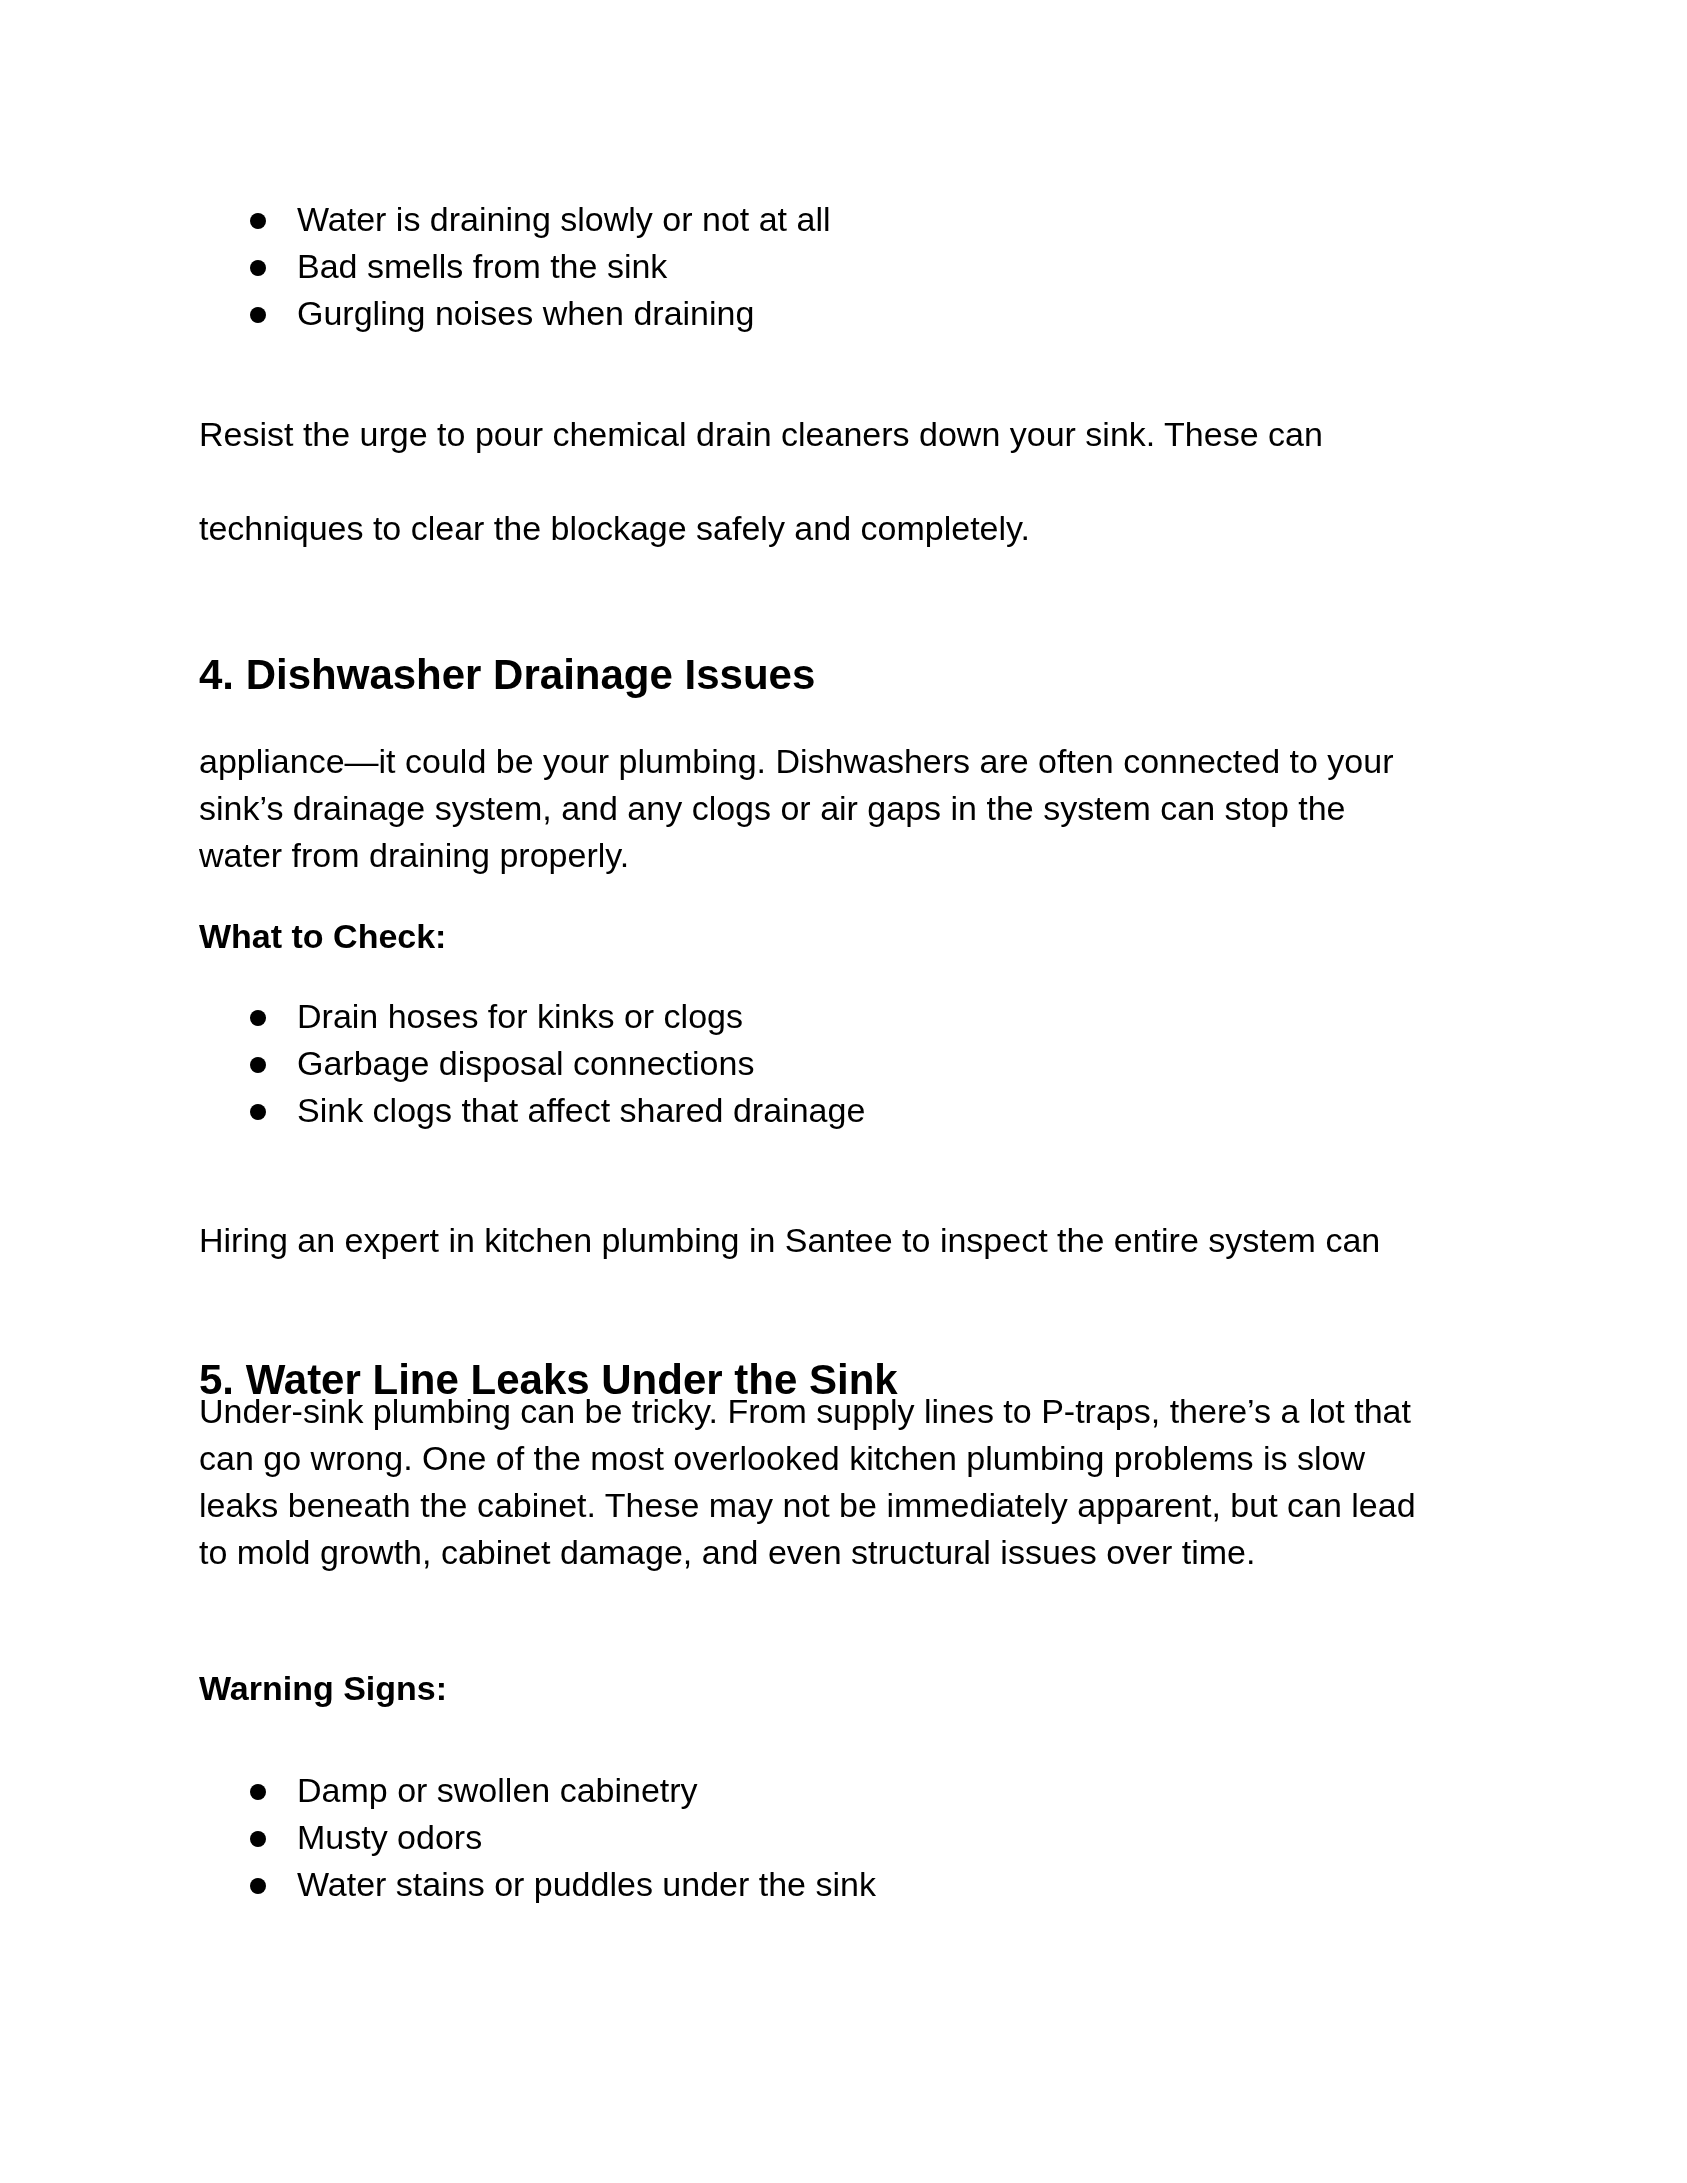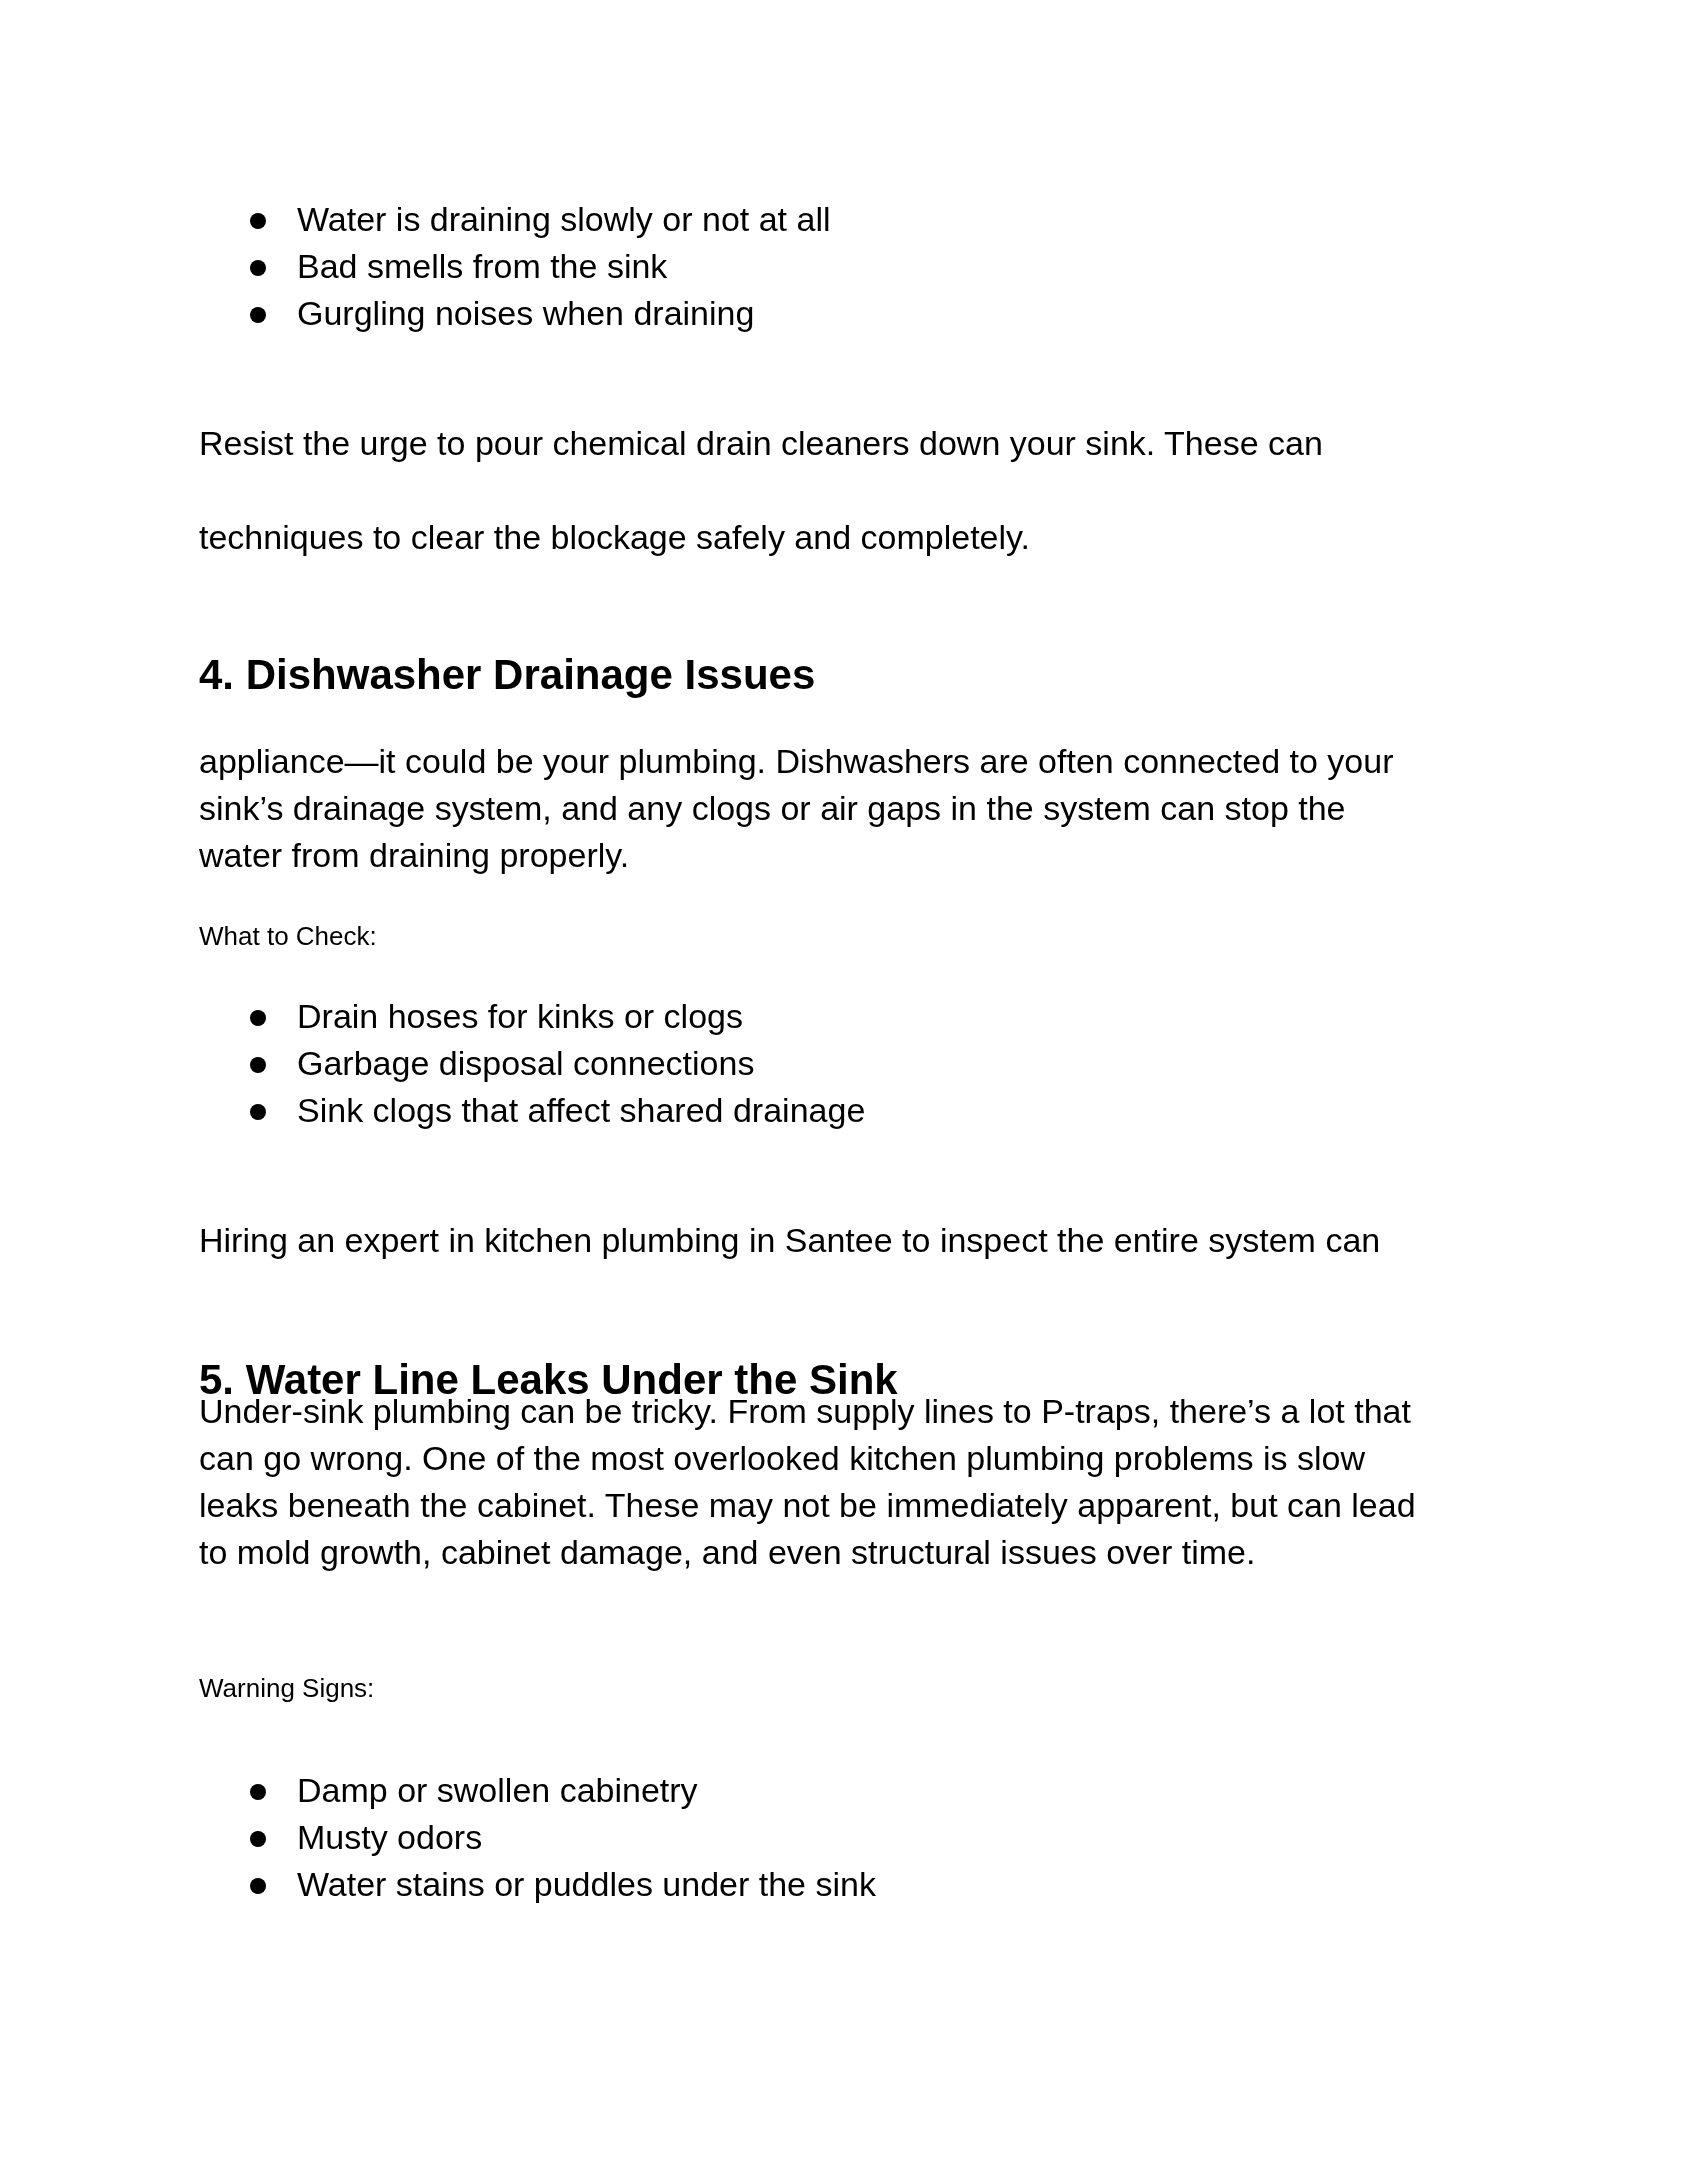--- a/index.html
+++ b/index.html
@@ -12,34 +12,34 @@
   p.body, li.item {
     font-size: 34px; line-height: 47px; margin: 0;
   }
   ul.bullets { list-style: none; margin: 0; padding: 0; }
   ul.bullets li.item { position: relative; padding-left: 98px; }
   ul.bullets li.item .dot {
     position: absolute; left: 51px; top: 16.5px;
     width: 16px; height: 16px; border-radius: 50%; background: #000;
   }
   h2.heading { font-size: 42px; font-weight: bold; line-height: 53px; margin: 0; }
-  p.label { font-size: 26px; font-weight: normal; line-height: 47px; margin: 0; }
+  p.label { font-size: 34px; font-weight: bold; line-height: 47px; margin: 0; }
 </style>
 </head>
 <body>
 
 <div class="page">
 
   <ul class="bullets blk" style="top:196px;">
     <li class="item"><span class="dot"></span><span>Water is draining slowly or not at all</span></li>
     <li class="item"><span class="dot"></span><span>Bad smells from the sink</span></li>
     <li class="item"><span class="dot"></span><span>Gurgling noises when draining</span></li>
   </ul>
 
-  <p class="body blk" style="top:420px;">
+  <p class="body blk" style="top:411px;">
     <span>Resist the urge to pour chemical drain cleaners down your sink. These can</span><br>
     <br>
     <span>techniques to clear the blockage safely and completely.</span>
   </p>
 
   <h2 class="heading blk" style="top:601px;margin-top:47px;">4. Dishwasher Drainage Issues</h2>
 
   <p class="body blk" style="top:691px;">
     <br>
     <span>appliance—it could be your plumbing. Dishwashers are often connected to your</span><br>

